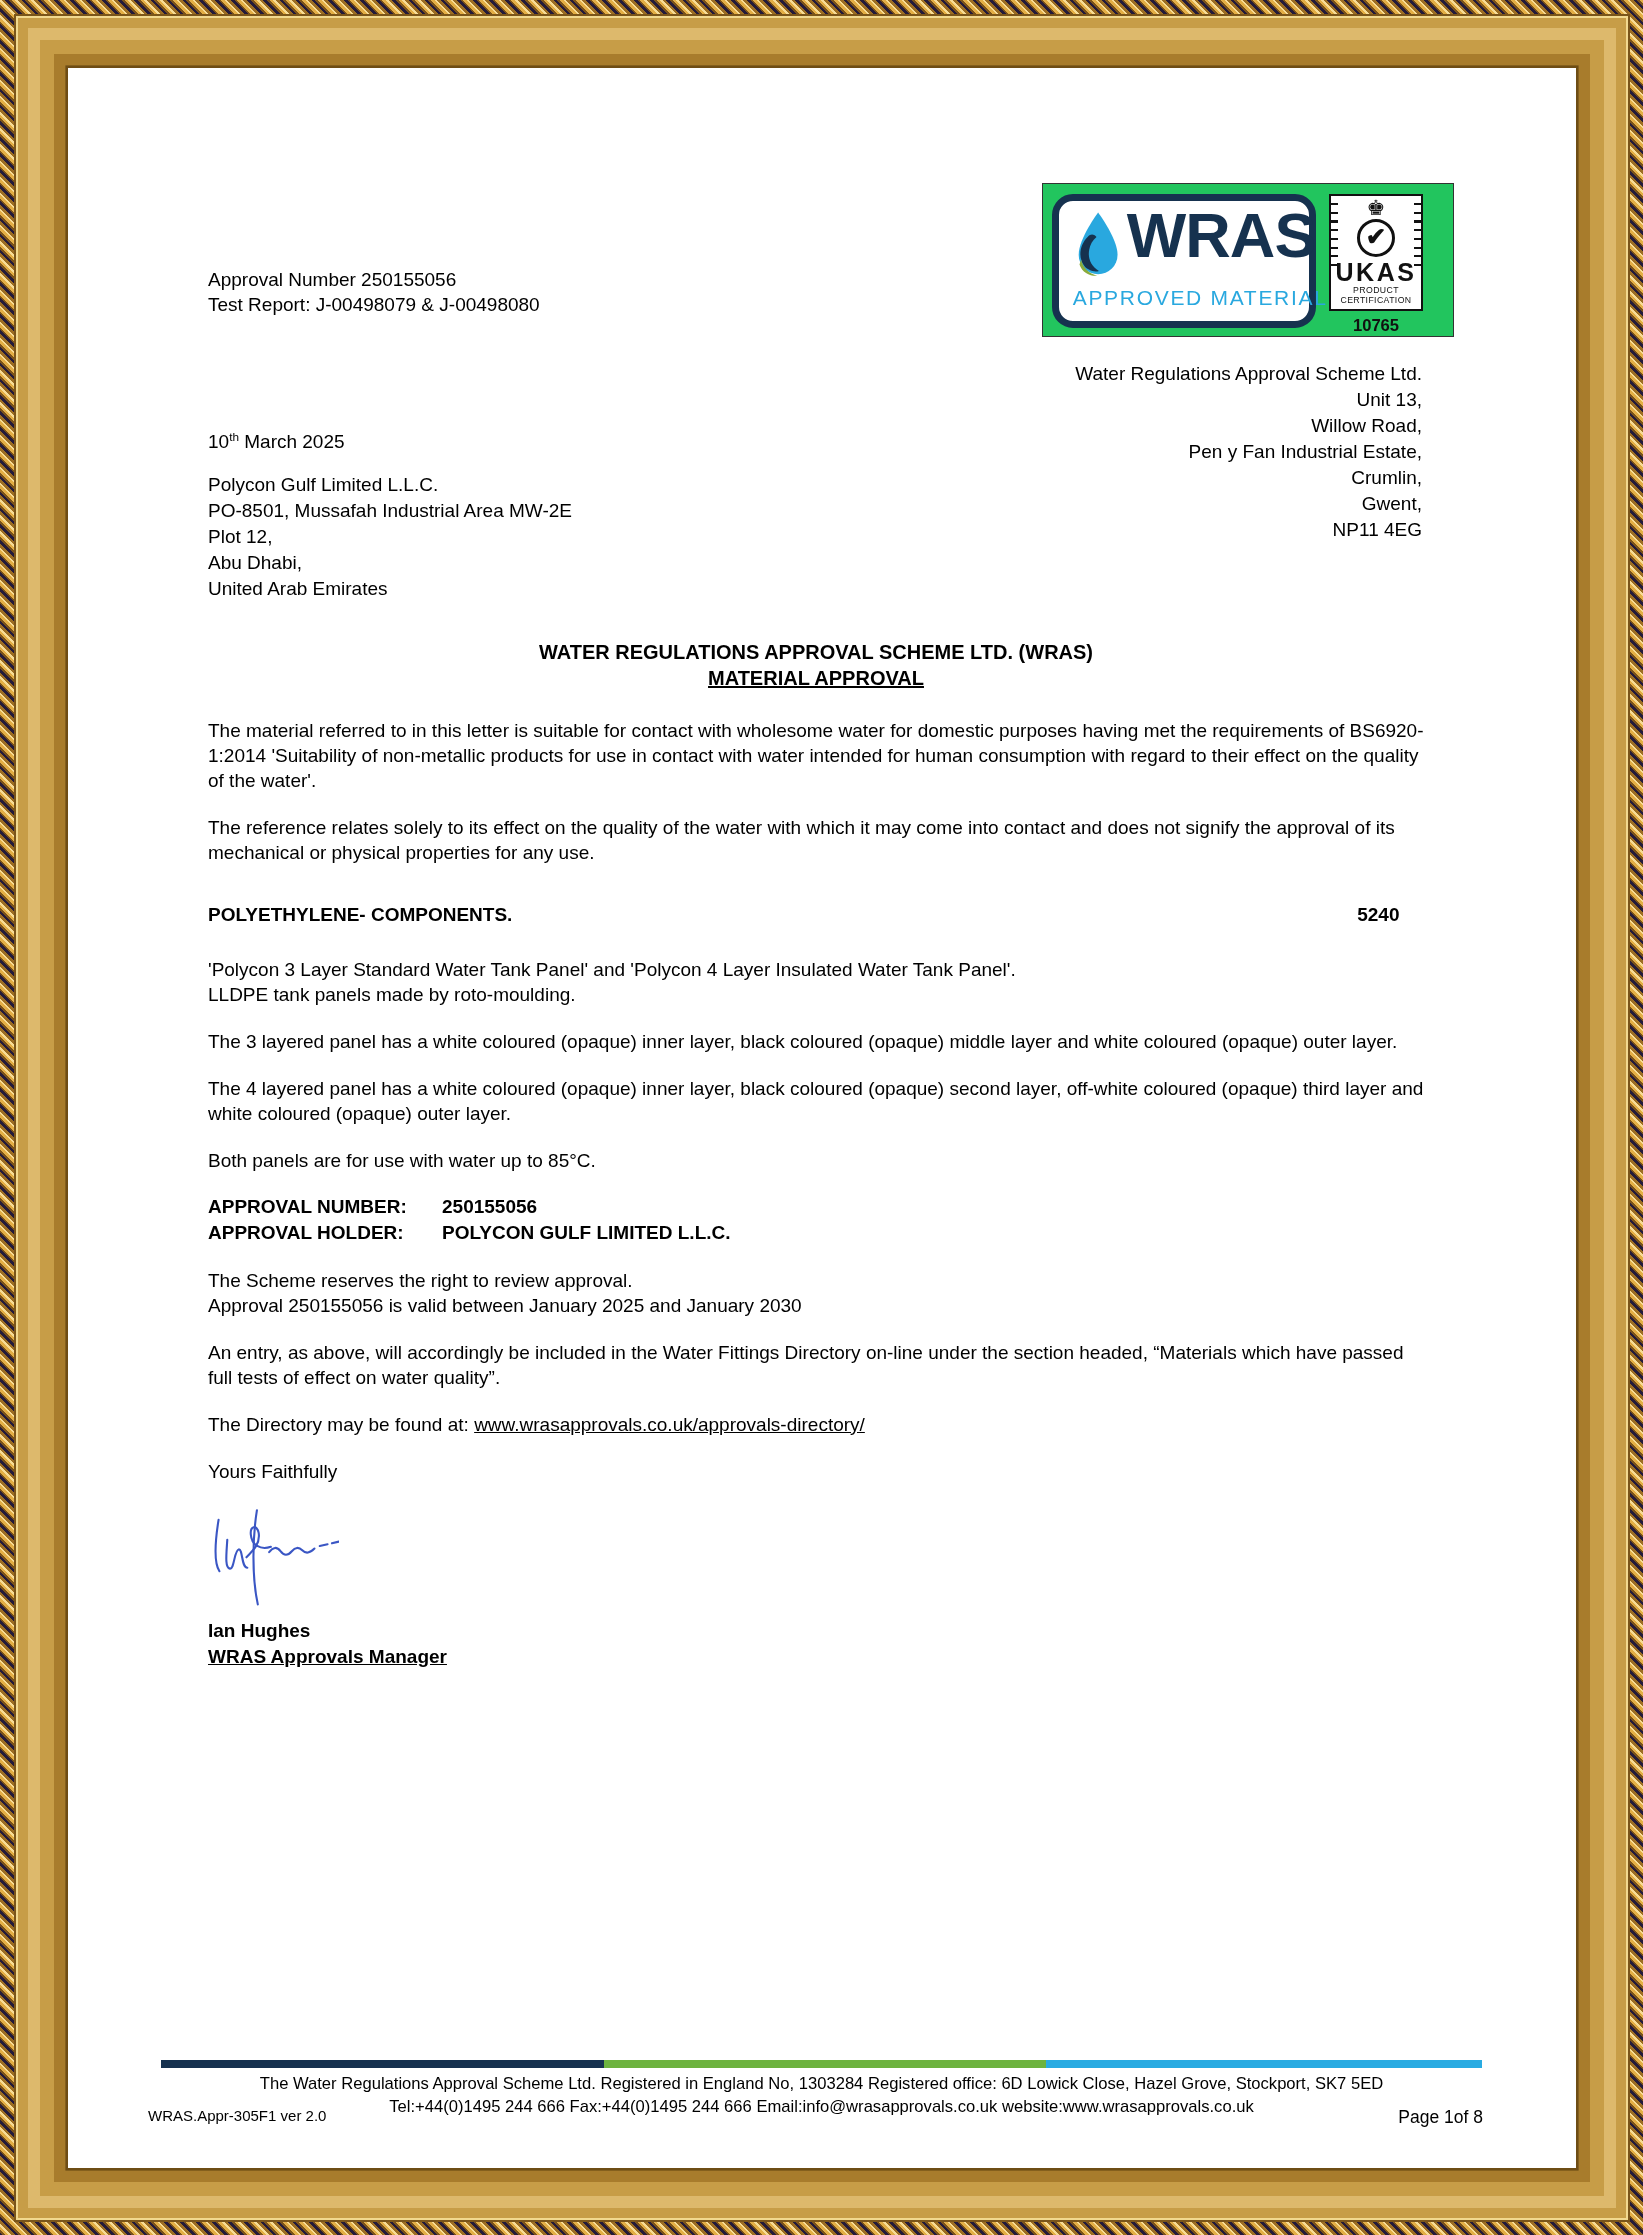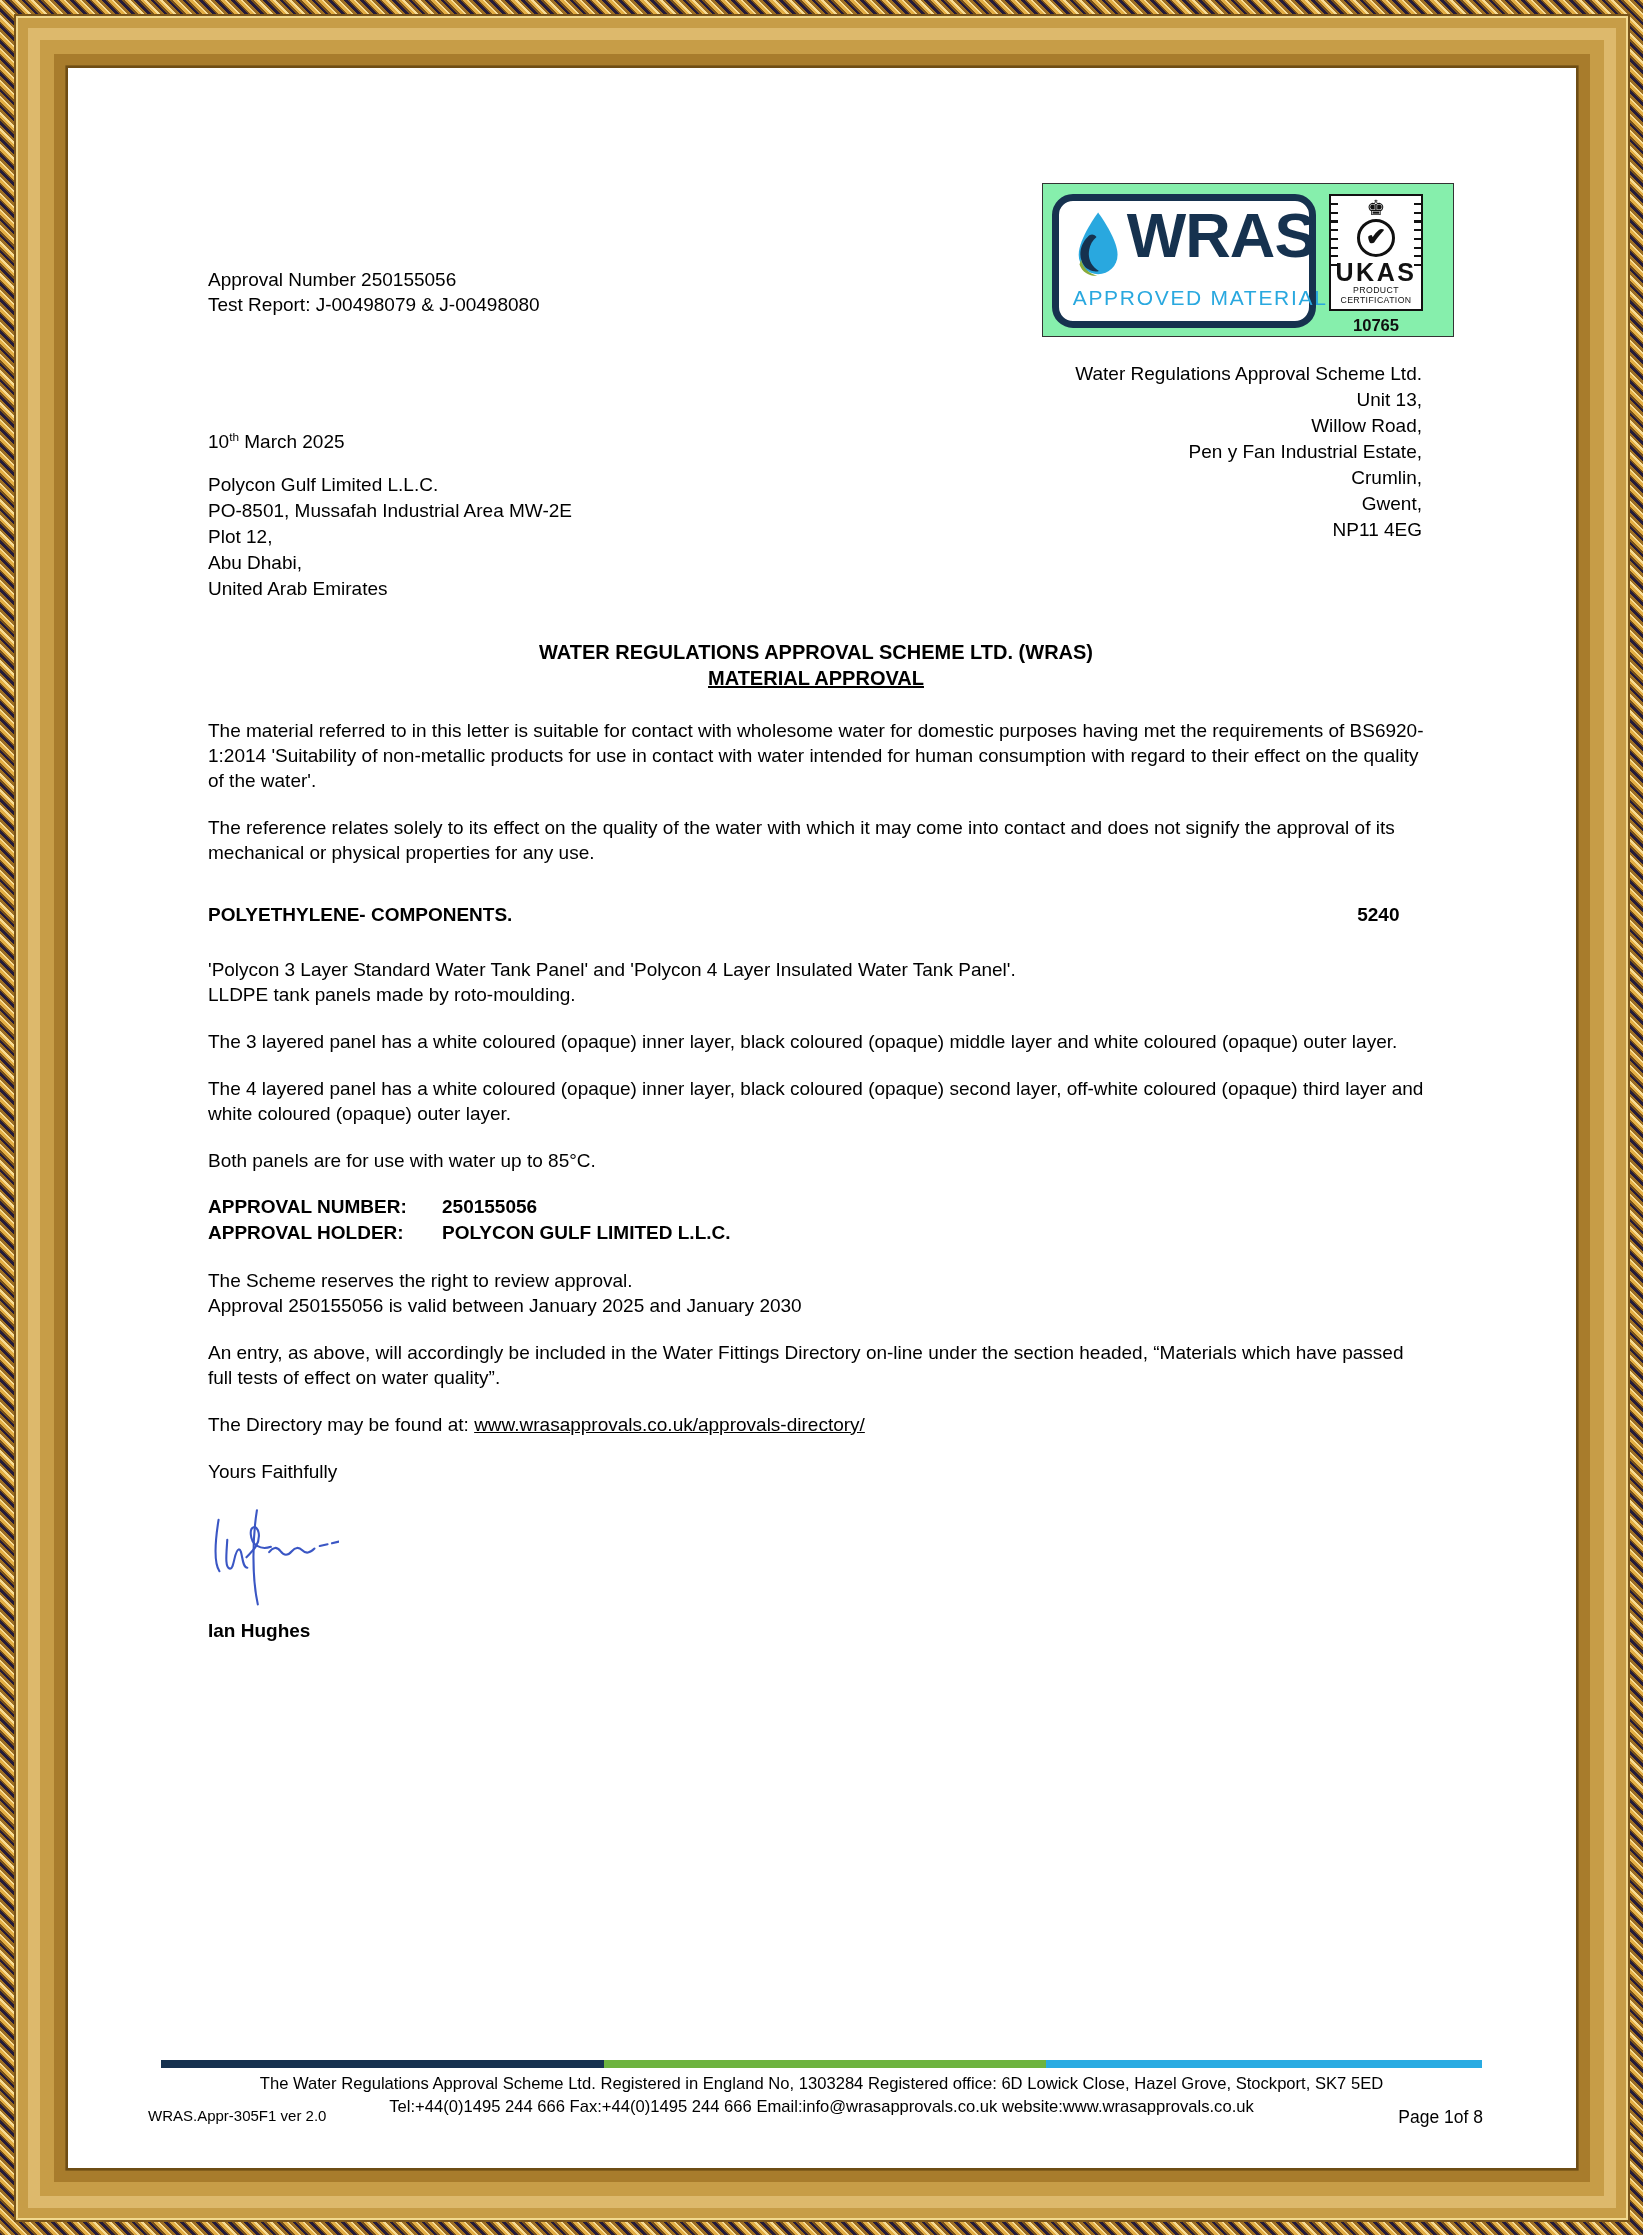--- a/index.html
+++ b/index.html
@@ -31,21 +31,21 @@
   
   .ref-block { position:absolute; left:140px; top:199px; }
   .date-line { position:absolute; left:140px; top:356px; }
   .date-line sup { font-size:0.62em; }
   .recipient-block { position:absolute; left:140px; top:404px; line-height:26px; }
   .sender-block { position:absolute; right:154px; top:293px; text-align:right; line-height:26px; }
   .addr-line { display:block; }
 
   
   .logo-box { position:absolute; left:974px; top:115px; width:412px; height:154px;
-    border:1.7px solid #333; background:#86efac; box-sizing:border-box; }
+    border:1.7px solid #333; background:#22c55e; box-sizing:border-box; }
   .wras-badge { position:absolute; left:8.7px; top:9.6px; width:264px; height:134px;
     border:7px solid #16324f; border-radius:21px; box-sizing:border-box; background:#fff; }
   .wras-drop { position:absolute; left:12.2px; top:10.5px; }
   .wras-word { position:absolute; left:68px; top:1.7px; font-size:63px; line-height:1.05;
     font-weight:bold; color:#16324f; letter-spacing:-0.9px; }
   .wras-tagline { position:absolute; left:14px; bottom:10.5px; font-size:21px;
     font-weight:normal; color:#29a8df; letter-spacing:1.7px; white-space:nowrap; }
   .ukas-box { position:absolute; left:286px; top:9.6px; width:94px; height:117px;
     border:2.6px solid #111; box-sizing:border-box; display:flex; flex-direction:column;
     align-items:center; background:#fff; }
@@ -188,20 +188,21 @@
               <path d="M56,14 C51,45 50,90 57,122"></path>
               <path d="M44,68 C52,60 60,52 58,40 C56,30 48,32 49,42 C50,54 60,60 72,56"></path>
               <path d="M70,62 q7,-9 13,-1 q6,8 13,0 q6,-7 12,-1 t14,-2"></path>
               <path d="M128,55 l9,-2"></path>
               <path d="M142,52 l8,-2"></path>
             </g>
           </svg>
         </div>
 
         <p class="sign-name">Ian Hughes</p>
+        <p class="sign-title">WRAS Approvals Manager</p>
       </div>
 
       <div class="footer-bar">
         <div class="seg1"></div>
         <div class="seg2"></div>
         <div class="seg3"></div>
       </div>
       <div class="footer-text">
         <div>The Water Regulations Approval Scheme Ltd. Registered in England No, 1303284 Registered office: 6D Lowick Close, Hazel Grove, Stockport, SK7 5ED</div>
         <div>Tel:+44(0)1495 244 666 Fax:+44(0)1495 244 666 Email:info@wrasapprovals.co.uk website:www.wrasapprovals.co.uk</div>

